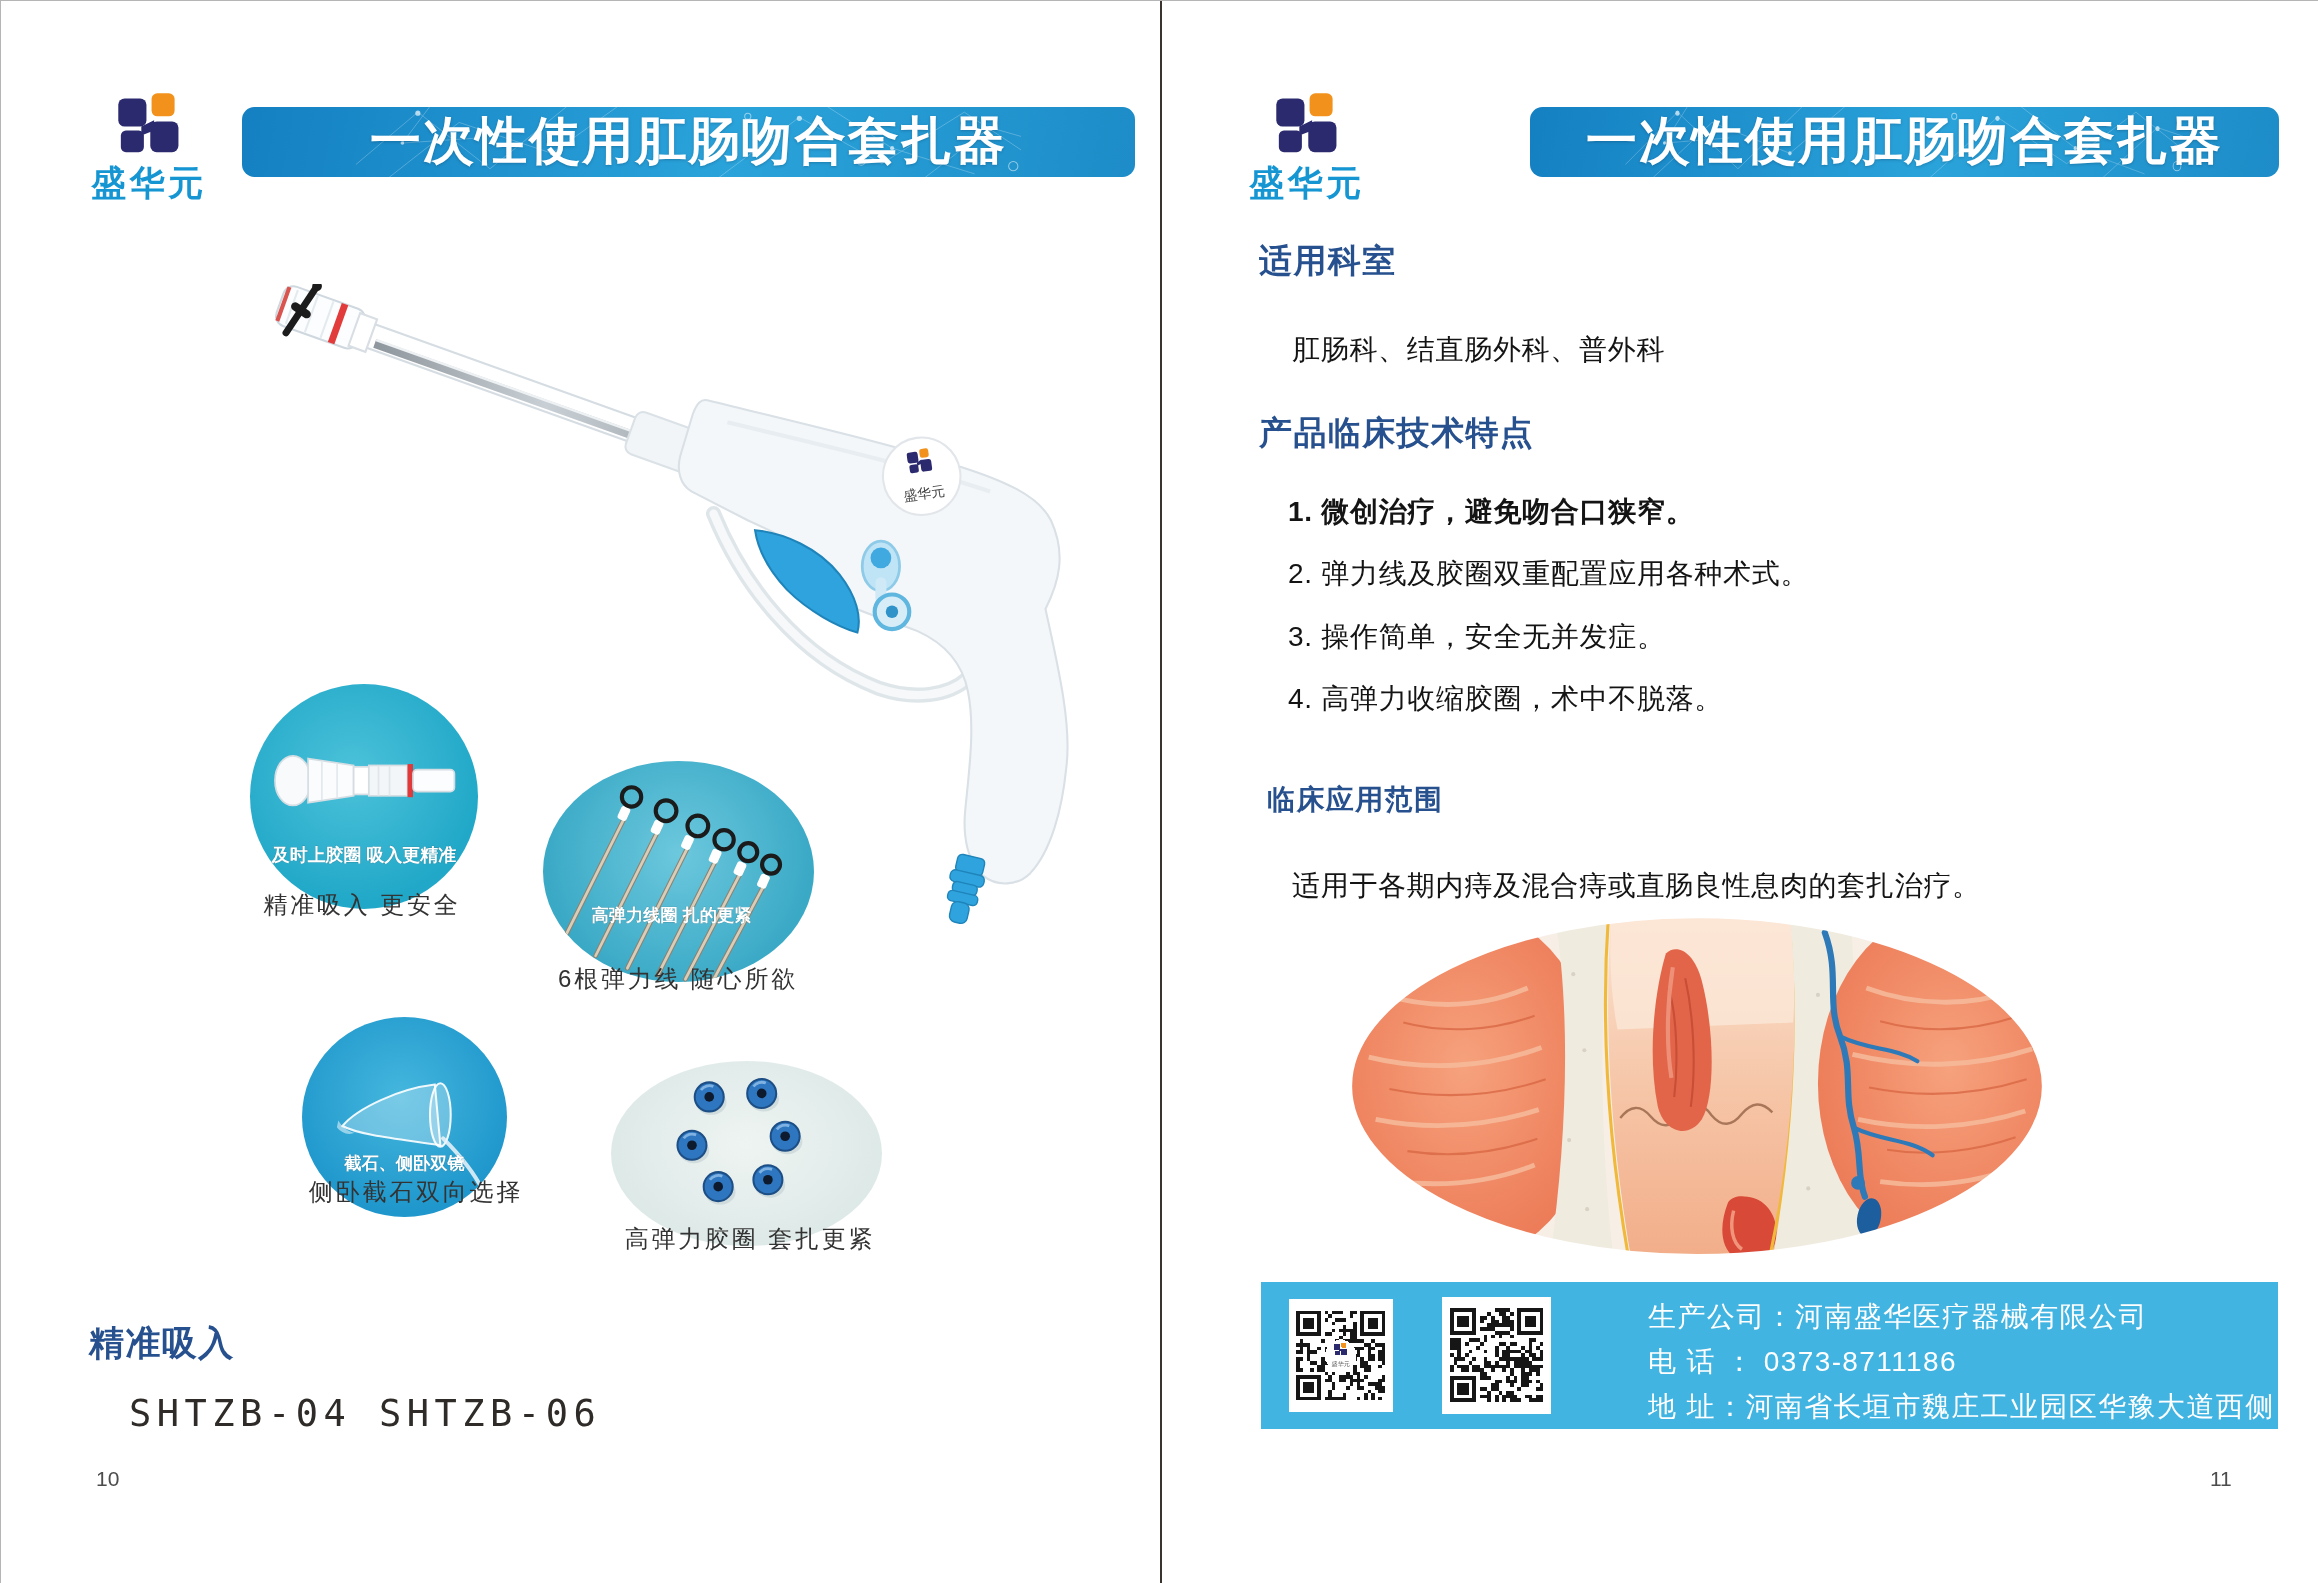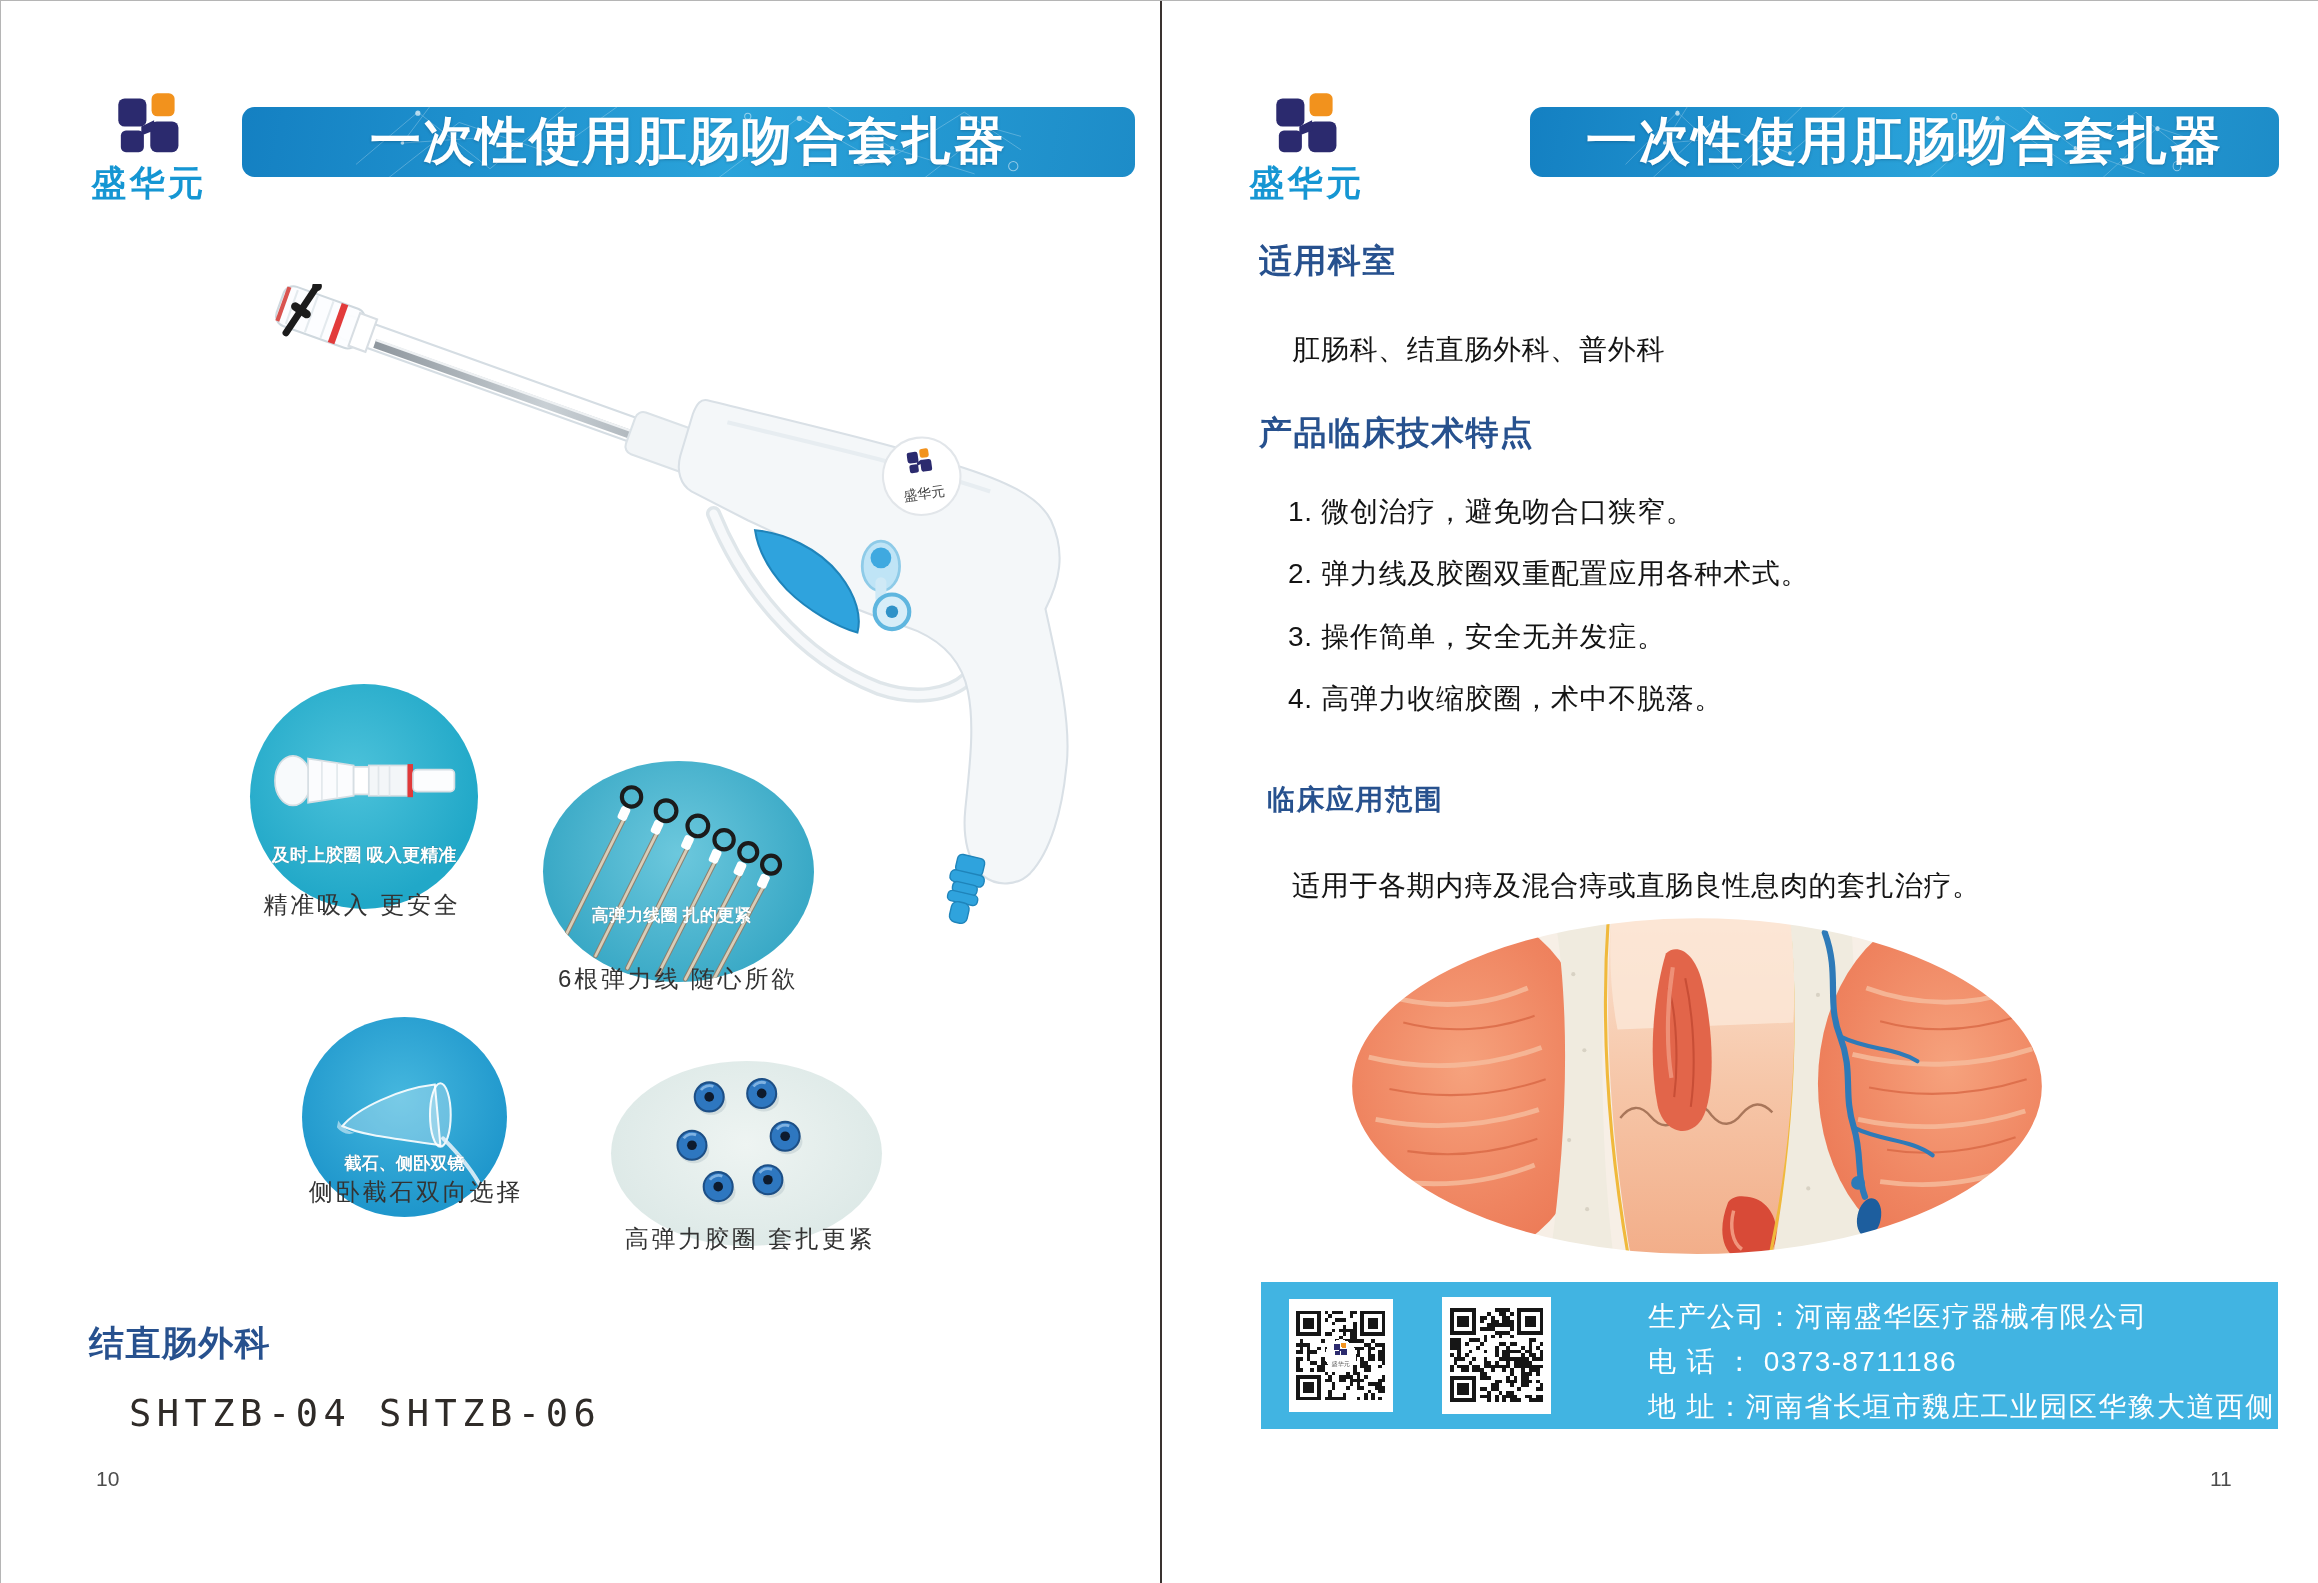--- a/index.html
+++ b/index.html
@@ -305,21 +305,21 @@
               <ellipse cx="3" cy="8" rx="22" ry="18" fill="#b9c7cb" opacity="0.5"></ellipse>
               <circle r="21" fill="#2e77c0" stroke="#1d4f86" stroke-width="3"></circle>
               <circle r="7" fill="#0e1b2e"></circle>
               <path d="M -12 -10 A 15 15 0 0 1 6 -15" stroke="#7fb2e2" stroke-width="4" fill="none"></path>
             </g>
         </g>
       </svg>
     </div>
     <div class="cap" style="left:749px;top:1222px;">高弹力胶圈 套扎更紧</div>
 
-    <div class="spec-heading" style="left:88px;top:1319px;">结直肠外科</div>
+    <div class="spec-heading" style="left:88px;top:1319px;">精准吸入</div>
     <div class="spec-models" style="left:128px;top:1391px;">SHTZB-04   SHTZB-06</div>
 
     <div class="page-num" style="left:95px;top:1466px;">10</div>
   </div>
 
   <div class="divider"></div>
 
   <div class="page">
 
     <div class="logo-block" style="left:1237px;top:91px;">
@@ -333,21 +333,21 @@
       <svg class="net" viewBox="0 0 1084 136" width="749" height="94">
           <use href="#net-pattern"></use>
         </svg>
       <h1 class="banner-title">一次性使用肛肠吻合套扎器</h1>
     </div>
 
     <div class="sec-heading" style="left:1258px;top:238px;">适用科室</div>
     <div class="rbody" style="left:1291px;top:330px;">肛肠科、结直肠外科、普外科</div>
 
     <div class="sec-heading" style="left:1258px;top:410px;">产品临床技术特点</div>
-    <div class="rlist-item" style="left:1287px;top:492px;">1. 微创治疗，避免吻合口狭窄。</div>
+    <div class="rlist-item" style="left:1287px;top:492px;font-weight:bold;">1. 微创治疗，避免吻合口狭窄。</div>
     <div class="rlist-item" style="left:1287px;top:554px;">2. 弹力线及胶圈双重配置应用各种术式。</div>
     <div class="rlist-item" style="left:1287px;top:617px;">3. 操作简单，安全无并发症。</div>
     <div class="rlist-item" style="left:1287px;top:679px;">4. 高弹力收缩胶圈，术中不脱落。</div>
 
     <div class="sec-heading small" style="left:1258px;top:780px;">临床应用范围</div>
     <div class="rbody" style="left:1291px;top:866px;">适用于各期内痔及混合痔或直肠良性息肉的套扎治疗。</div>
 
     <svg class="illu" style="left:1340px;top:911px;" width="712" height="349" viewBox="0 0 1030 505">
       <defs>
         <clipPath id="ovalclip">

